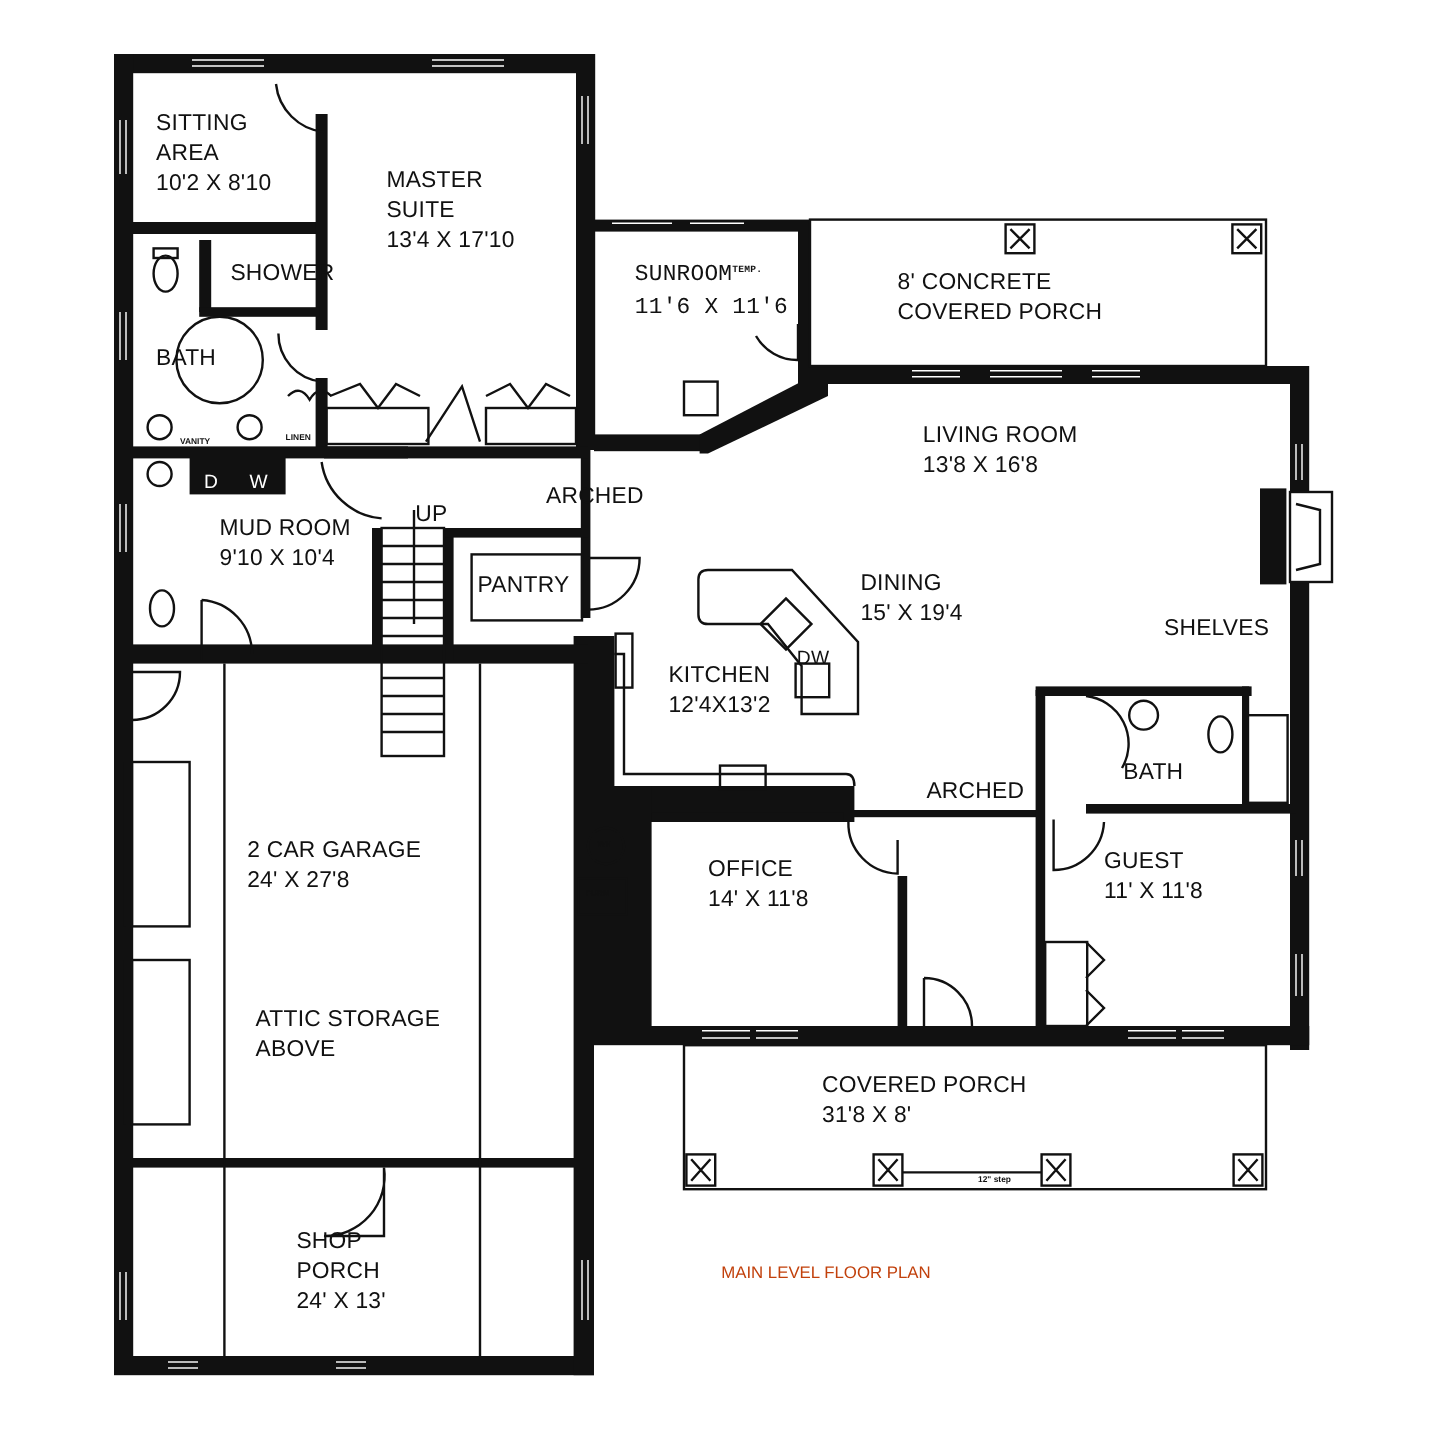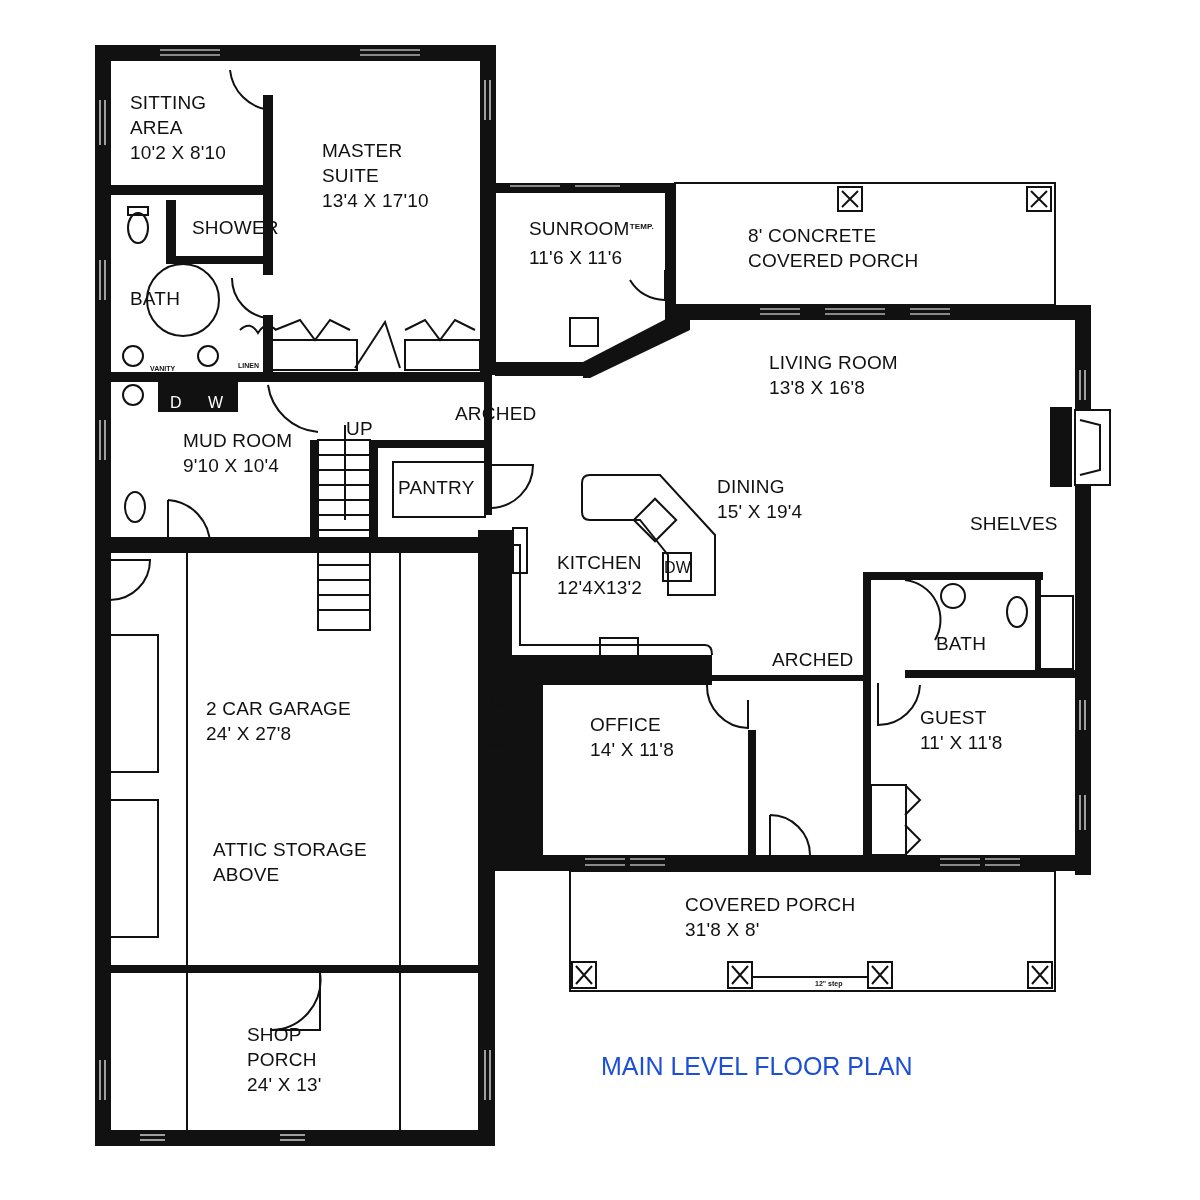--- a/index.html
+++ b/index.html
@@ -7,21 +7,21 @@
          font-family: "Liberation Sans", sans-serif; }
   svg { position: absolute; left: 0; top: 0; }
   .wall { fill: #111; }
   .thin { stroke: #111; stroke-width: 2; fill: none; }
   .thinw { stroke: #111; stroke-width: 2; fill: #fff; }
   .win { stroke: #fff; stroke-width: 1.2; }
   .label { position: absolute; color: #111; font-size: 19px; line-height: 25px;
            white-space: nowrap; letter-spacing: 0.2px; }
   .small { position: absolute; color: #111; font-size: 7px; font-weight: bold;
            white-space: nowrap; }
-  .title { position: absolute; font-size: 25px; color: #1d4ed8; white-space: nowrap; }
+  .title { position: absolute; font-size: 14px; color: #c2410c; white-space: nowrap; }
 </style>
 </head>
 <body>
 
 <svg width="1200" height="1200" viewBox="0 0 1200 1200">
 
   <rect class="wall" x="95" y="45" width="400" height="16"></rect>
 
   <rect class="wall" x="95" y="45" width="16" height="1100"></rect>
 
@@ -232,21 +232,21 @@
 </div>
 
 <div class="label" style="left:192px; top:215px;">SHOWER</div>
 <div class="label" style="left:130px; top:286px;">BATH</div>
 
 <div class="small" style="left:150px; top:365px;">VANITY</div>
 <div class="small" style="left:238px; top:362px;">LINEN</div>
 <div class="label" style="left:170px; top:390px; color:#fff; font-size:16px;">D</div>
 <div class="label" style="left:208px; top:390px; color:#fff; font-size:16px;">W</div>
 
-<div class="label" style="left:529px; top:216px;">
+<div class="label" style="left:529px; top:216px;font-family:Liberation Mono, monospace;">
   <div><span>SUNROOM</span><span class="small" style="position:relative; top:-6px; font-size:8px;">TEMP.</span></div>
   <div>11'6 X 11'6</div>
 </div>
 
 <div class="label" style="left:748px; top:223px;">
   <div>8' CONCRETE</div>
   <div>COVERED PORCH</div>
 </div>
 
 <div class="label" style="left:769px; top:350px;">
@@ -268,21 +268,21 @@
   <div>DINING</div>
   <div>15' X 19'4</div>
 </div>
 
 <div class="label" style="left:970px; top:511px;">SHELVES</div>
 
 <div class="label" style="left:557px; top:550px;">
   <div>KITCHEN</div>
   <div>12'4X13'2</div>
 </div>
-<div class="label" style="left:664px; top:555px; font-size:16px;">DW</div>
+<div class="label" style="left:664px; top:536px; font-size:16px;">DW</div>
 
 <div class="label" style="left:936px; top:631px;">BATH</div>
 <div class="label" style="left:772px; top:647px;">ARCHED</div>
 
 <div class="label" style="left:590px; top:712px;">
   <div>OFFICE</div>
   <div>14' X 11'8</div>
 </div>
 
 <div class="label" style="left:920px; top:705px;">

